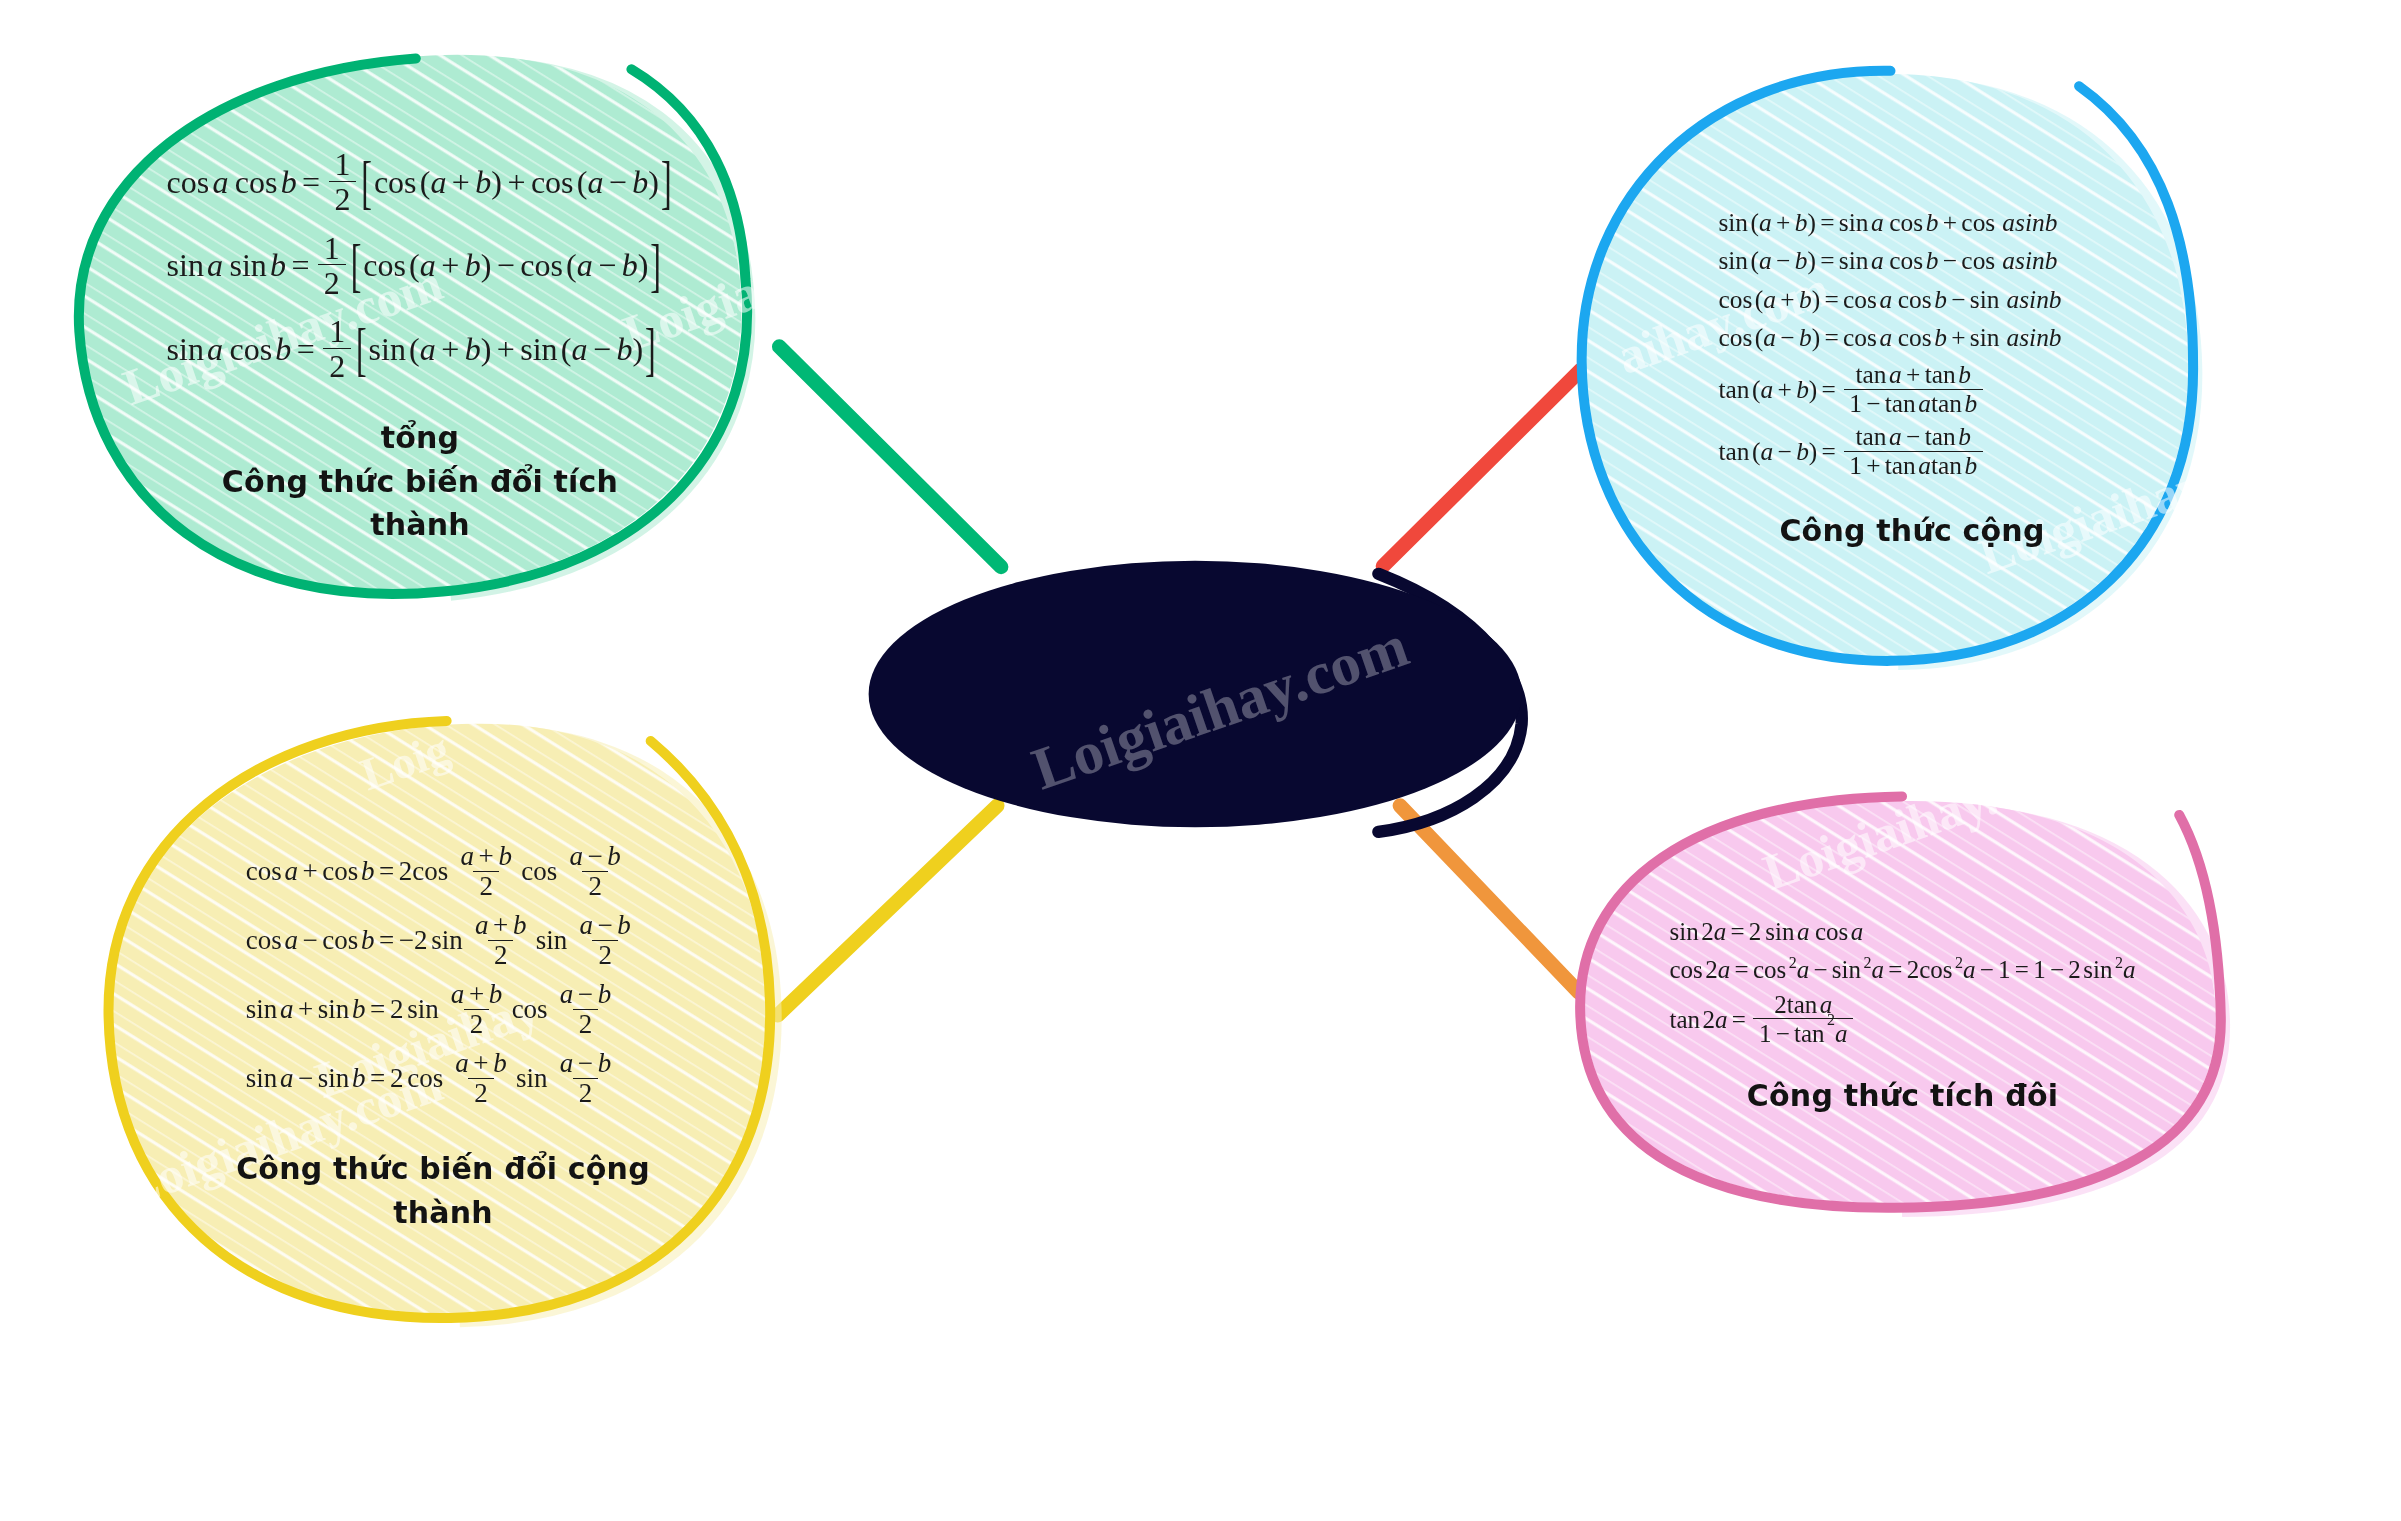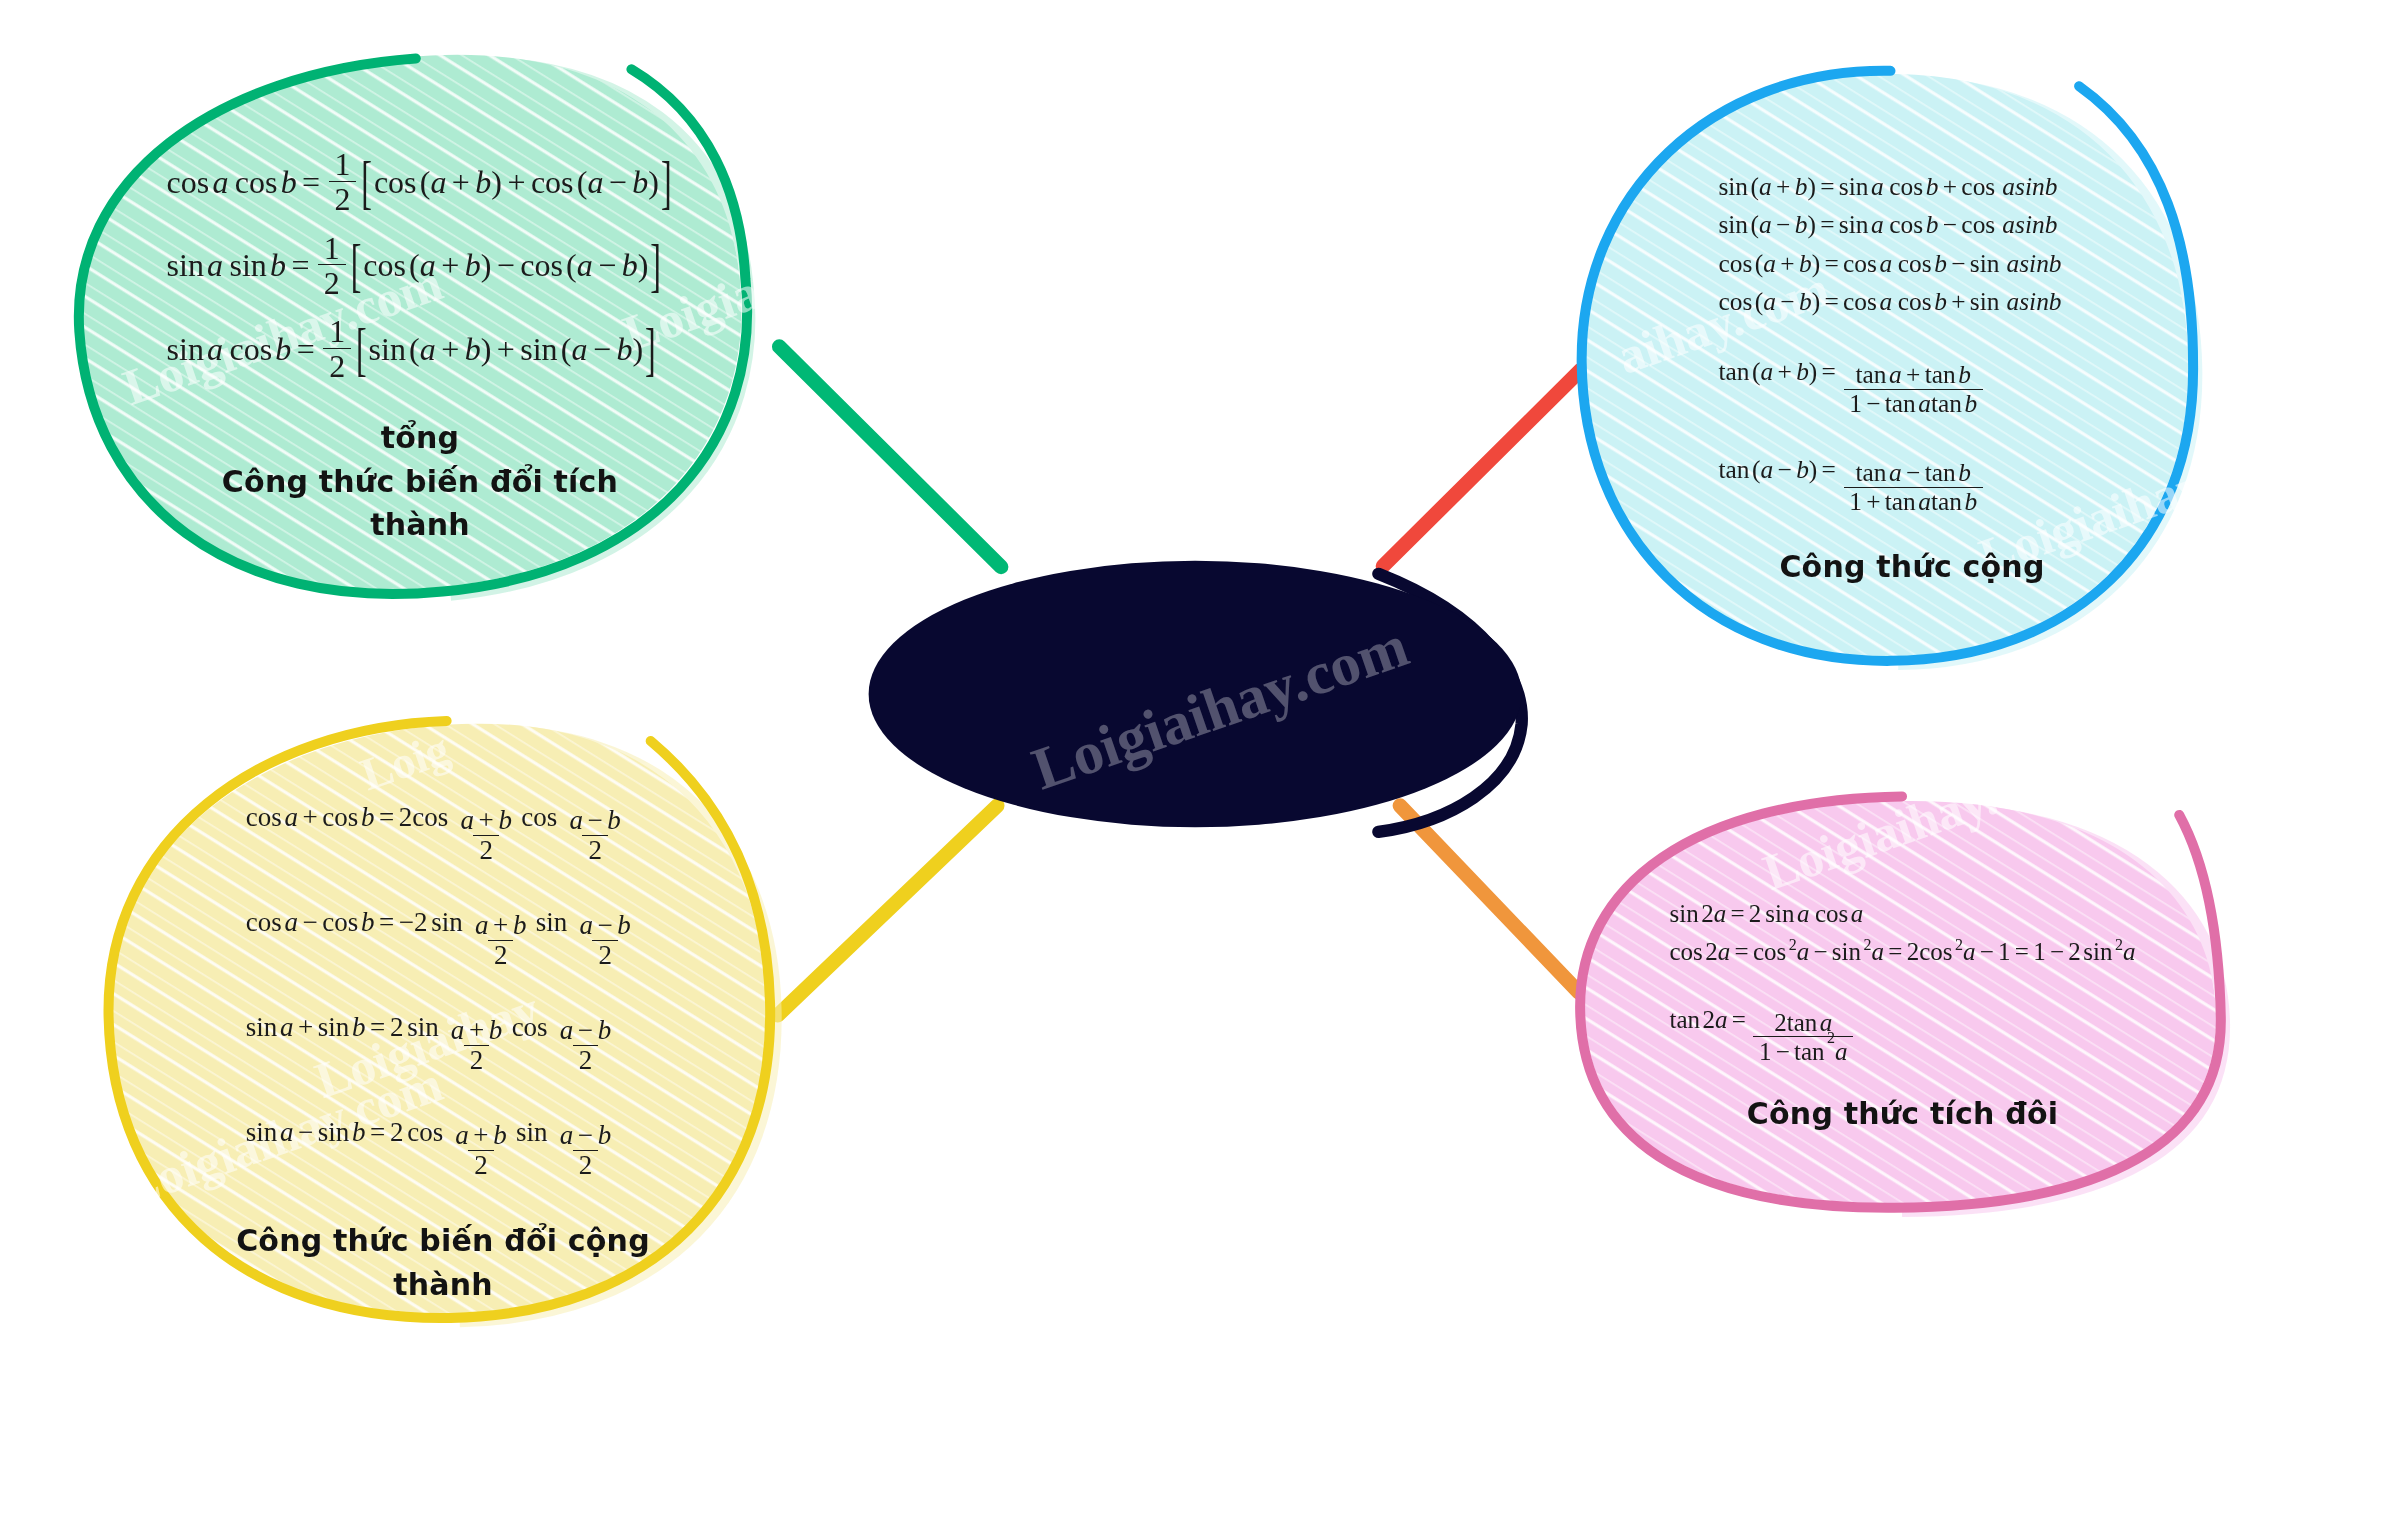--- a/index.html
+++ b/index.html
@@ -30,21 +30,21 @@
   .op{padding:0 .17em;}
   .fn{font-style:normal;padding-right:.10em;}
   .va{font-style:italic;}
   .vr{font-style:normal;}
   .brk{font-style:normal;font-weight:300;transform:scaleY(1.85);display:inline-block;padding:0 .06em;}
   .sup{font-size:.64em;vertical-align:super;line-height:0;position:relative;top:-.45em;font-style:normal;}
 
   
   .frac{display:inline-flex;flex-direction:column;align-items:center;
         vertical-align:middle;margin:0 .13em;line-height:1.0;}
-  .frac .num{padding:0 .22em .04em .22em;margin-top:36px;}
+  .frac .num{padding:0 .22em .04em .22em;}
   .frac .den{padding:.06em .22em 0 .22em;border-top:1.5px solid #1b1b1b;}
 
   
   .half{display:inline-flex;flex-direction:column;align-items:center;
         margin:0 .10em;line-height:1.0;}
   .half .num{padding:0 .18em .02em .18em;}
   .half .den{padding:.04em .18em 0 .18em;border-top:1.5px solid #1b1b1b;}
 
   .node-label{
     font-family:"DejaVu Sans",sans-serif;

